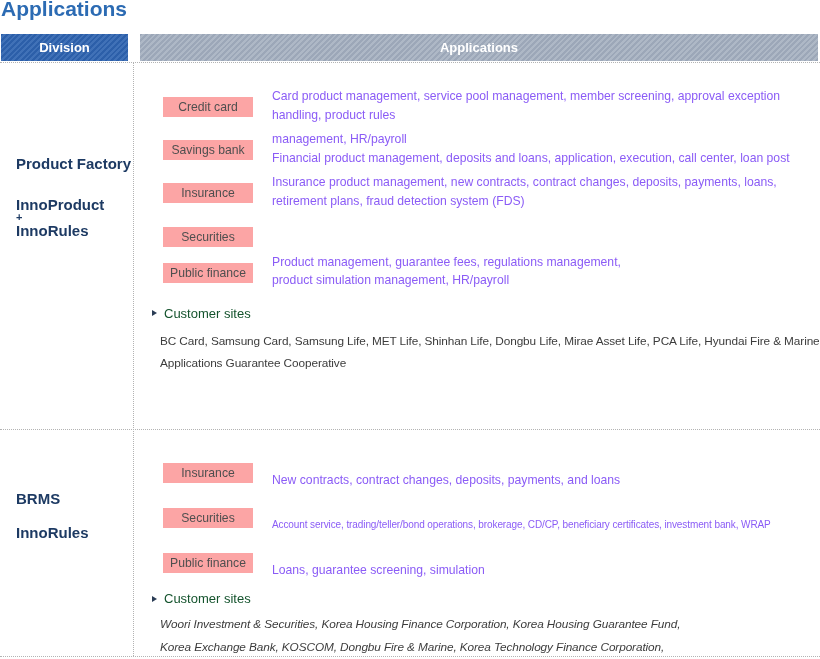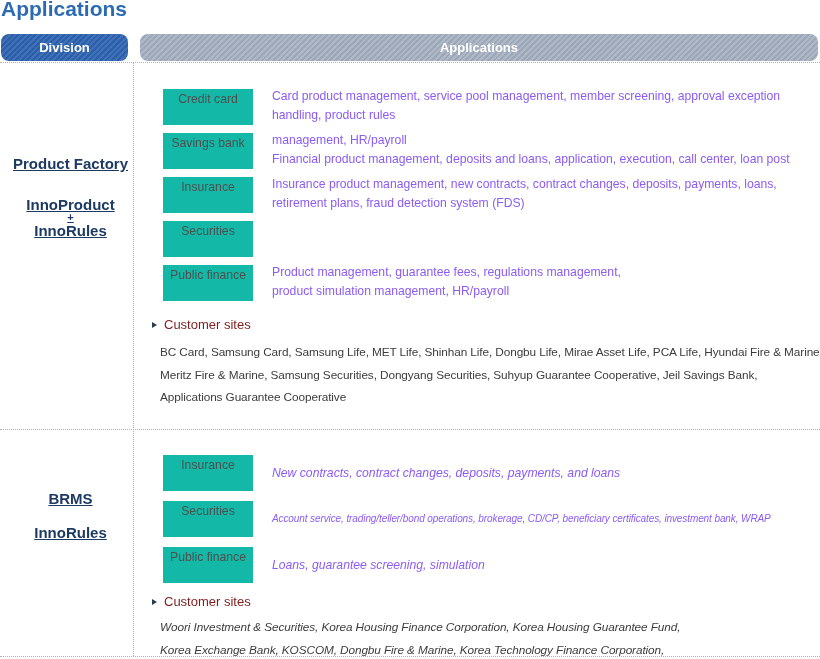--- a/index.html
+++ b/index.html
@@ -8,64 +8,64 @@
     font-family:"Liberation Sans",sans-serif;
   }
   .title{
     position:absolute;top:-4px;left:1px;margin:0;
     font-size:21px;line-height:26px;font-weight:700;color:#2c6bb3;
   }
   
   .hdr{
     position:absolute;top:34px;height:27px;
     display:flex;align-items:center;justify-content:center;
-    color:#ffffff;font-size:13px;font-weight:700;border-radius:8px;
+    color:#ffffff;font-size:13px;font-weight:700;
   }
   .hdr-division{
     left:1px;width:127px;
     background:repeating-linear-gradient(135deg,#2c5fa9 0 2px,#4071b7 2px 4px);
   }
   .hdr-apps{
     left:140px;right:2px;
     background:repeating-linear-gradient(135deg,#9ca7b8 0 2px,#aeb8c6 2px 4px);
   }
   
   .hline{position:absolute;left:0;right:0;height:0;border-top:1px dotted #b3b3b3;}
   .hline.top{top:62px}.hline.mid{top:429px}.hline.bottom{top:656px}
   .vline{position:absolute;left:133px;top:63px;bottom:3px;width:0;border-left:1px dotted #b3b3b3;}
   
   .division-cell{
-    position:absolute;left:4px;width:133px;text-align:center;
-    color:#1d3a63;font-weight:700;font-size:15px;text-decoration:underline;
+    position:absolute;left:16px;width:133px;text-align:left;
+    color:#1d3a63;font-weight:700;font-size:15px;
   }
   .division-cell.s1{top:155px}
   .division-cell.s2{top:490px}
   .div-product{line-height:18px;}
   .division-cell.s1 .div-solution{margin-top:23px;}
   .division-cell.s2 .div-solution{margin-top:16px;}
   .div-solution .sol-line{line-height:17px;}
   .div-solution .plus{font-size:11px;line-height:9px;font-weight:700;}
   
   .content{position:absolute;left:163px;right:2px;}
   .content.s1{top:87px}
   .content.s2{top:453px}
   .row{display:flex;align-items:flex-start;margin-bottom:6px;}
   .content.s2 .row{margin-bottom:8px;}
   .tag{
-    flex:0 0 90px;height:36px;line-height:20px;margin-right:19px;margin-top:2px;
-    background:#14b8a6;color:#4f4f4f;font-size:12.2px;text-align:center;
+    flex:0 0 90px;height:20px;line-height:20px;margin-right:19px;margin-top:10px;
+    background:#fca5a5;color:#4f4f4f;font-size:12.2px;text-align:center;
   }
   .desc{font-size:12.2px;color:#8b5cf6;min-width:0;}
   .dl{display:block;line-height:18.6px;white-space:nowrap;}
-  .content.s2 .dl{line-height:20px;margin-top:10px;font-style:italic;}
+  .content.s2 .dl{line-height:20px;margin-top:17px;}
   .dl.compact{font-size:10px;letter-spacing:-0.1px;}
   
   .cs-head{
     display:flex;align-items:center;gap:7px;margin:16px 0 9px -11px;
-    font-size:13px;color:#7f1d1d;
+    font-size:13px;color:#14532d;
   }
   .content.s2 .cs-head{margin-top:11px;margin-bottom:7px;}
   .tri{
     width:0;height:0;flex:0 0 auto;
     border-left:5px solid #2a3c55;border-top:3px solid transparent;border-bottom:3px solid transparent;
   }
   .cs-list{margin-left:-3px;font-size:11.8px;color:#3c3c3c;letter-spacing:-0.1px;}
   .cs-line{line-height:22.5px;white-space:nowrap;}
   .content.s2 .cs-line{line-height:23px;font-style:italic;}
 </style>
@@ -130,21 +130,20 @@
         <span class="dl">product simulation management, HR/payroll</span>
       </span>
     </div>
 
     <div class="cs-head">
       <span class="tri"></span>
       <span>Customer sites</span>
     </div>
     <div class="cs-list">
       <div class="cs-line">BC Card, Samsung Card, Samsung Life, MET Life, Shinhan Life, Dongbu Life, Mirae Asset Life, PCA Life, Hyundai Fire &amp; Marine,</div>
-      <div class="cs-line">Meritz Fire &amp; Marine, Samsung Securities, Dongyang Securities, Suhyup Guarantee Cooperative, Jeil Savings Bank,</div>
       <div class="cs-line">Applications Guarantee Cooperative</div>
     </div>
 
   </div>
 
   <div class="division-cell s2">
     <div class="div-product">BRMS</div>
     <div class="div-solution">
       <div class="sol-line">InnoRules</div>
     </div>

